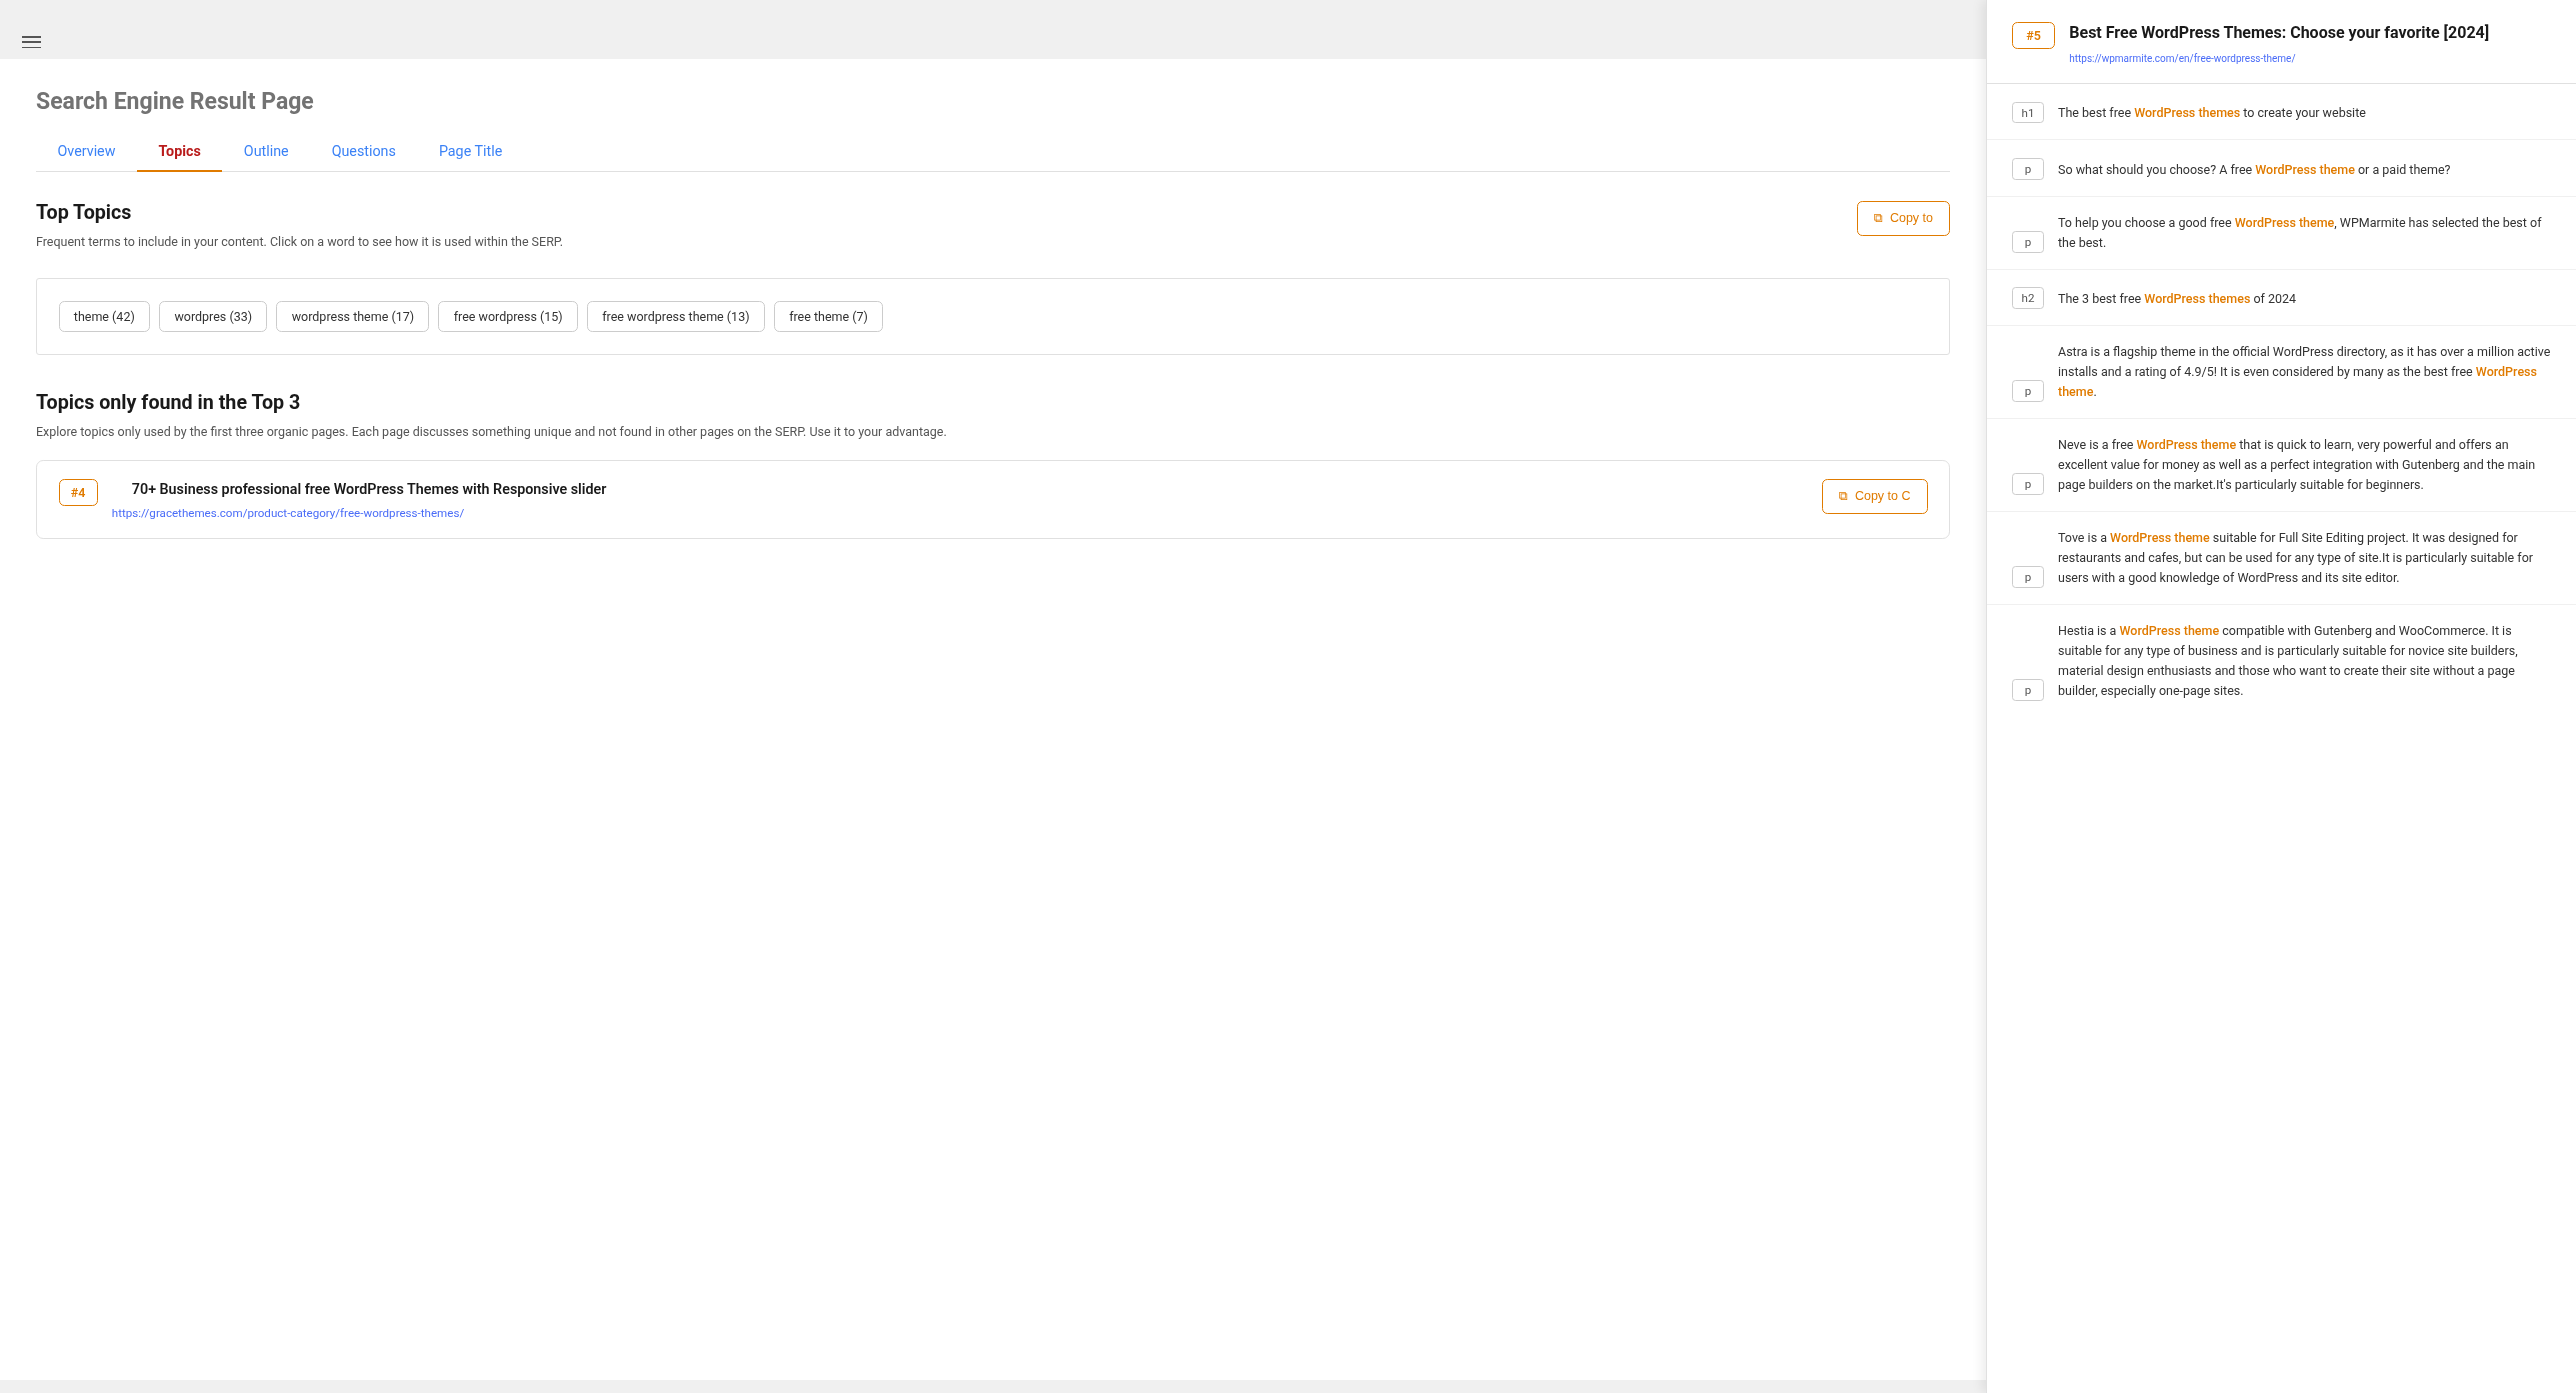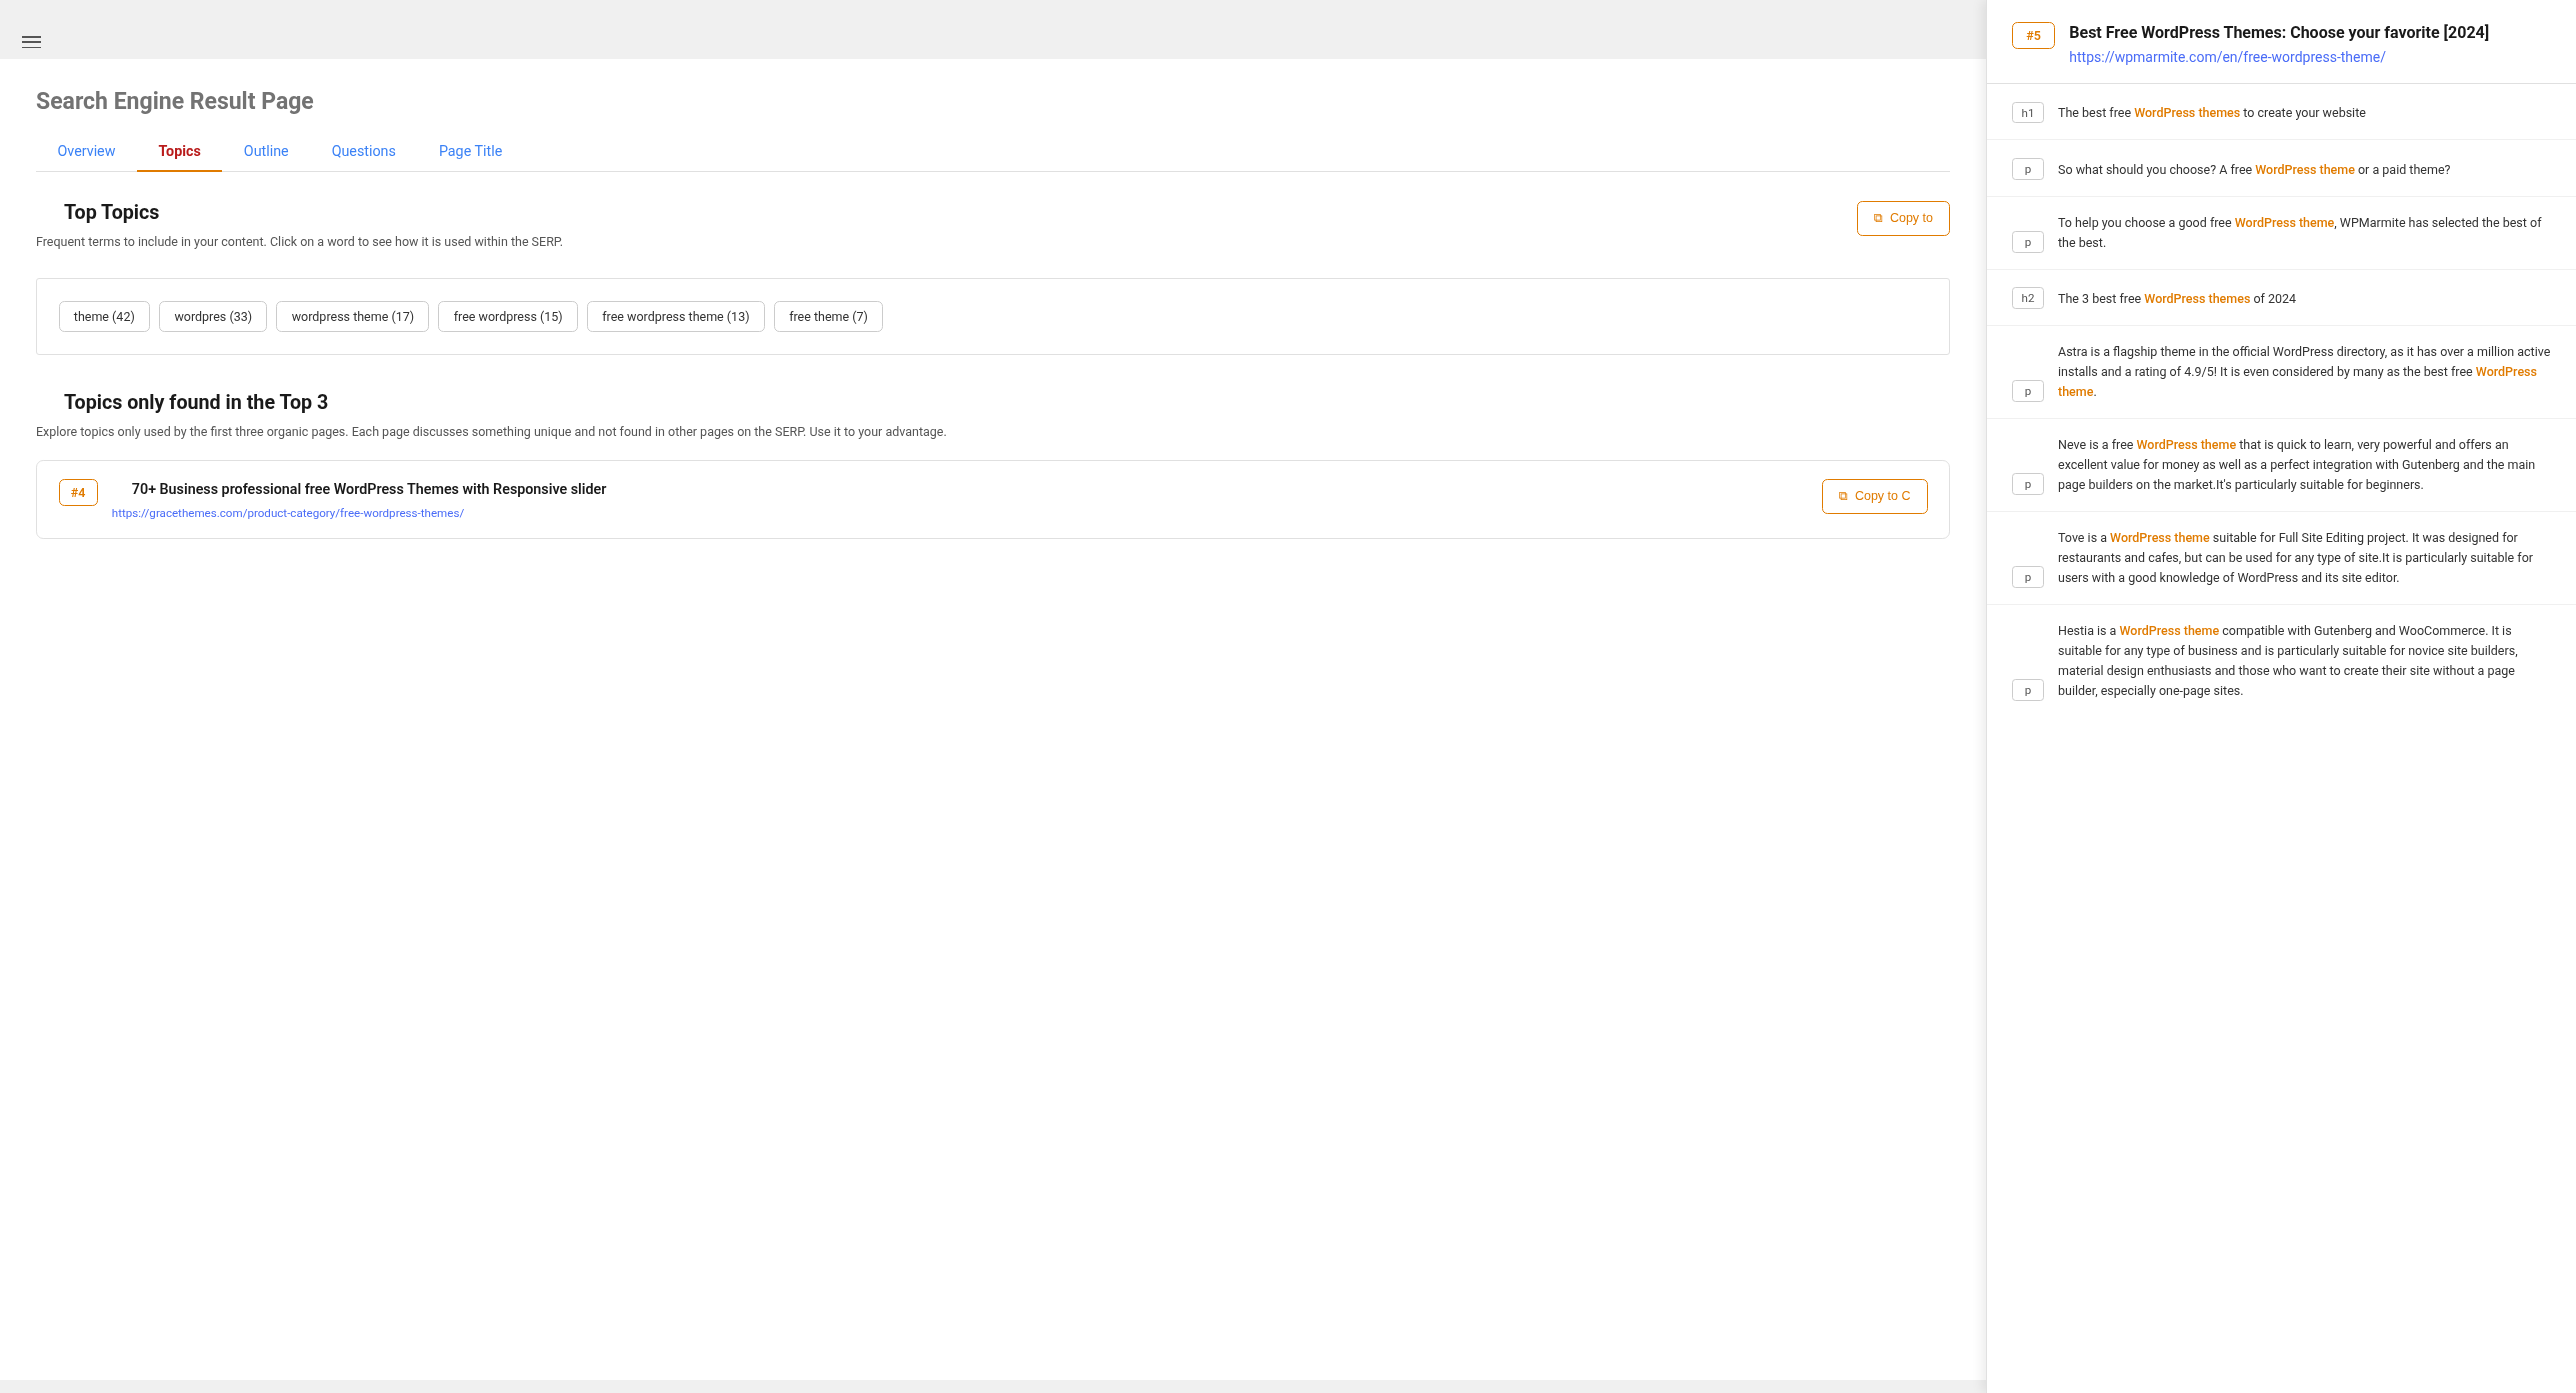--- a/index.html
+++ b/index.html
@@ -65,21 +65,20 @@
     .tab.active {
       color: #b91c1c;
       border-bottom: 2.7px solid #e07b00;
       font-weight: 700;
     }
     .section-title {
       font-size: 19.7px;
       font-weight: 700;
       color: #1a1a1a;
       margin-bottom: 9px;
-      margin-left: 28px;
     }
     .section-desc {
       font-size: 12.5px;
       color: #555;
       margin-bottom: 18px;
       line-height: 1.5;
     }
     .section-header {
       display: flex;
       align-items: flex-start;
@@ -188,21 +187,21 @@
       text-align: center;
     }
     .rp-result-title {
       font-size: 16px;
       font-weight: 700;
       color: #1a1a1a;
       margin-bottom: 5.4px;
       line-height: 1.4;
     }
     .rp-result-url {
-      font-size: 14px;
+      font-size: 10px;
       color: #4a6cf7;
       text-decoration: none;
     }
     .rp-content-list {
       padding: 0;
     }
     .rp-content-item {
       display: flex;
       align-items: flex-end;
       gap: 14px;

